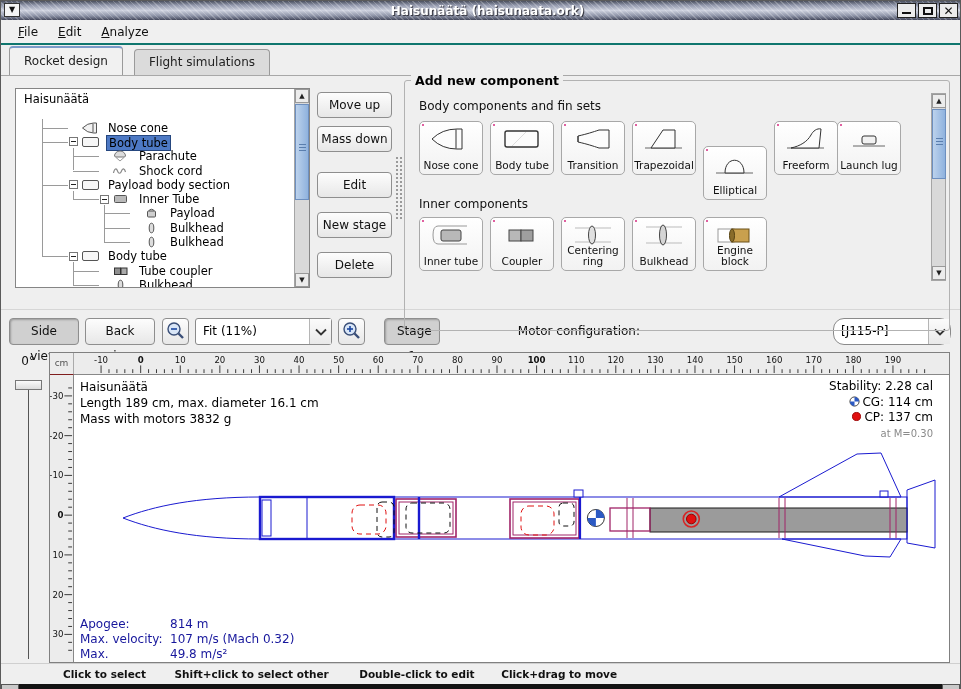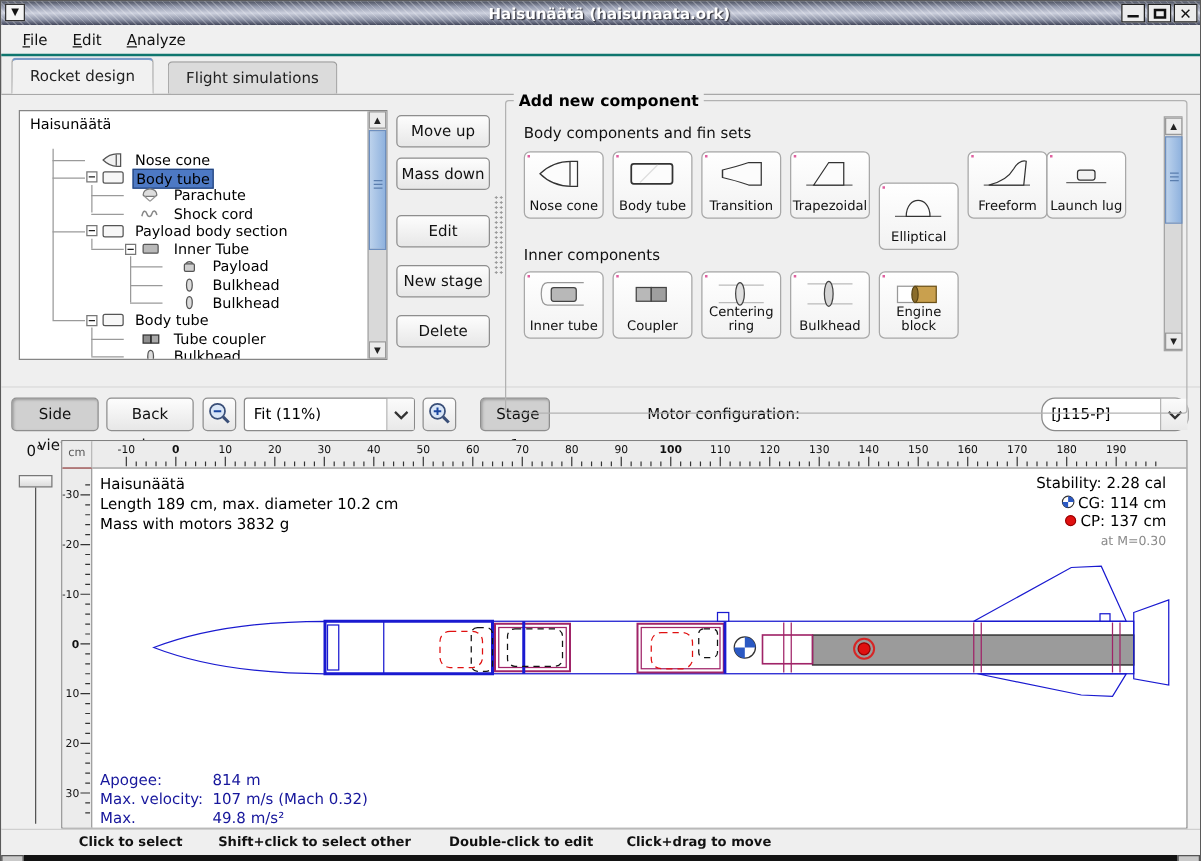--- a/index.html
+++ b/index.html
@@ -667,21 +667,21 @@
             <path d="M0,8.5 A8.5,8.5 0 0 1 -8.5,0 L0,0 Z" fill="#2b59c3"></path>
           </g>
           <g id="cp-marker" transform="translate(617.276,144)">
             <circle r="8" fill="none" stroke="var(--cp-red)" stroke-width="1.6" opacity="0.85"></circle>
             <circle r="4.8" fill="var(--cp-red)" stroke="#990000"></circle>
           </g>
         </svg>
 
         <div class="fig-info">
           <div>Haisunäätä</div>
-          <div>Length 189 cm, max. diameter 10.2 cm</div>
+          <div>Length 189 cm, max. diameter 16.1 cm</div>
           <div>Mass with motors 3832 g</div>
         </div>
 
         <div class="fig-stab">
           <div><span>Stability:</span> <span>2.28 cal</span></div>
           <div><svg width="11" height="11" viewBox="-6 -6 12 12">
                 <circle r="5" fill="#fff" stroke="#333"></circle>
                 <path d="M0,-5 A5,5 0 0 1 5,0 L0,0 Z" fill="#2b59c3"></path>
                 <path d="M0,5 A5,5 0 0 1 -5,0 L0,0 Z" fill="#2b59c3"></path>
               </svg><span>CG:</span> <span>114 cm</span></div>

